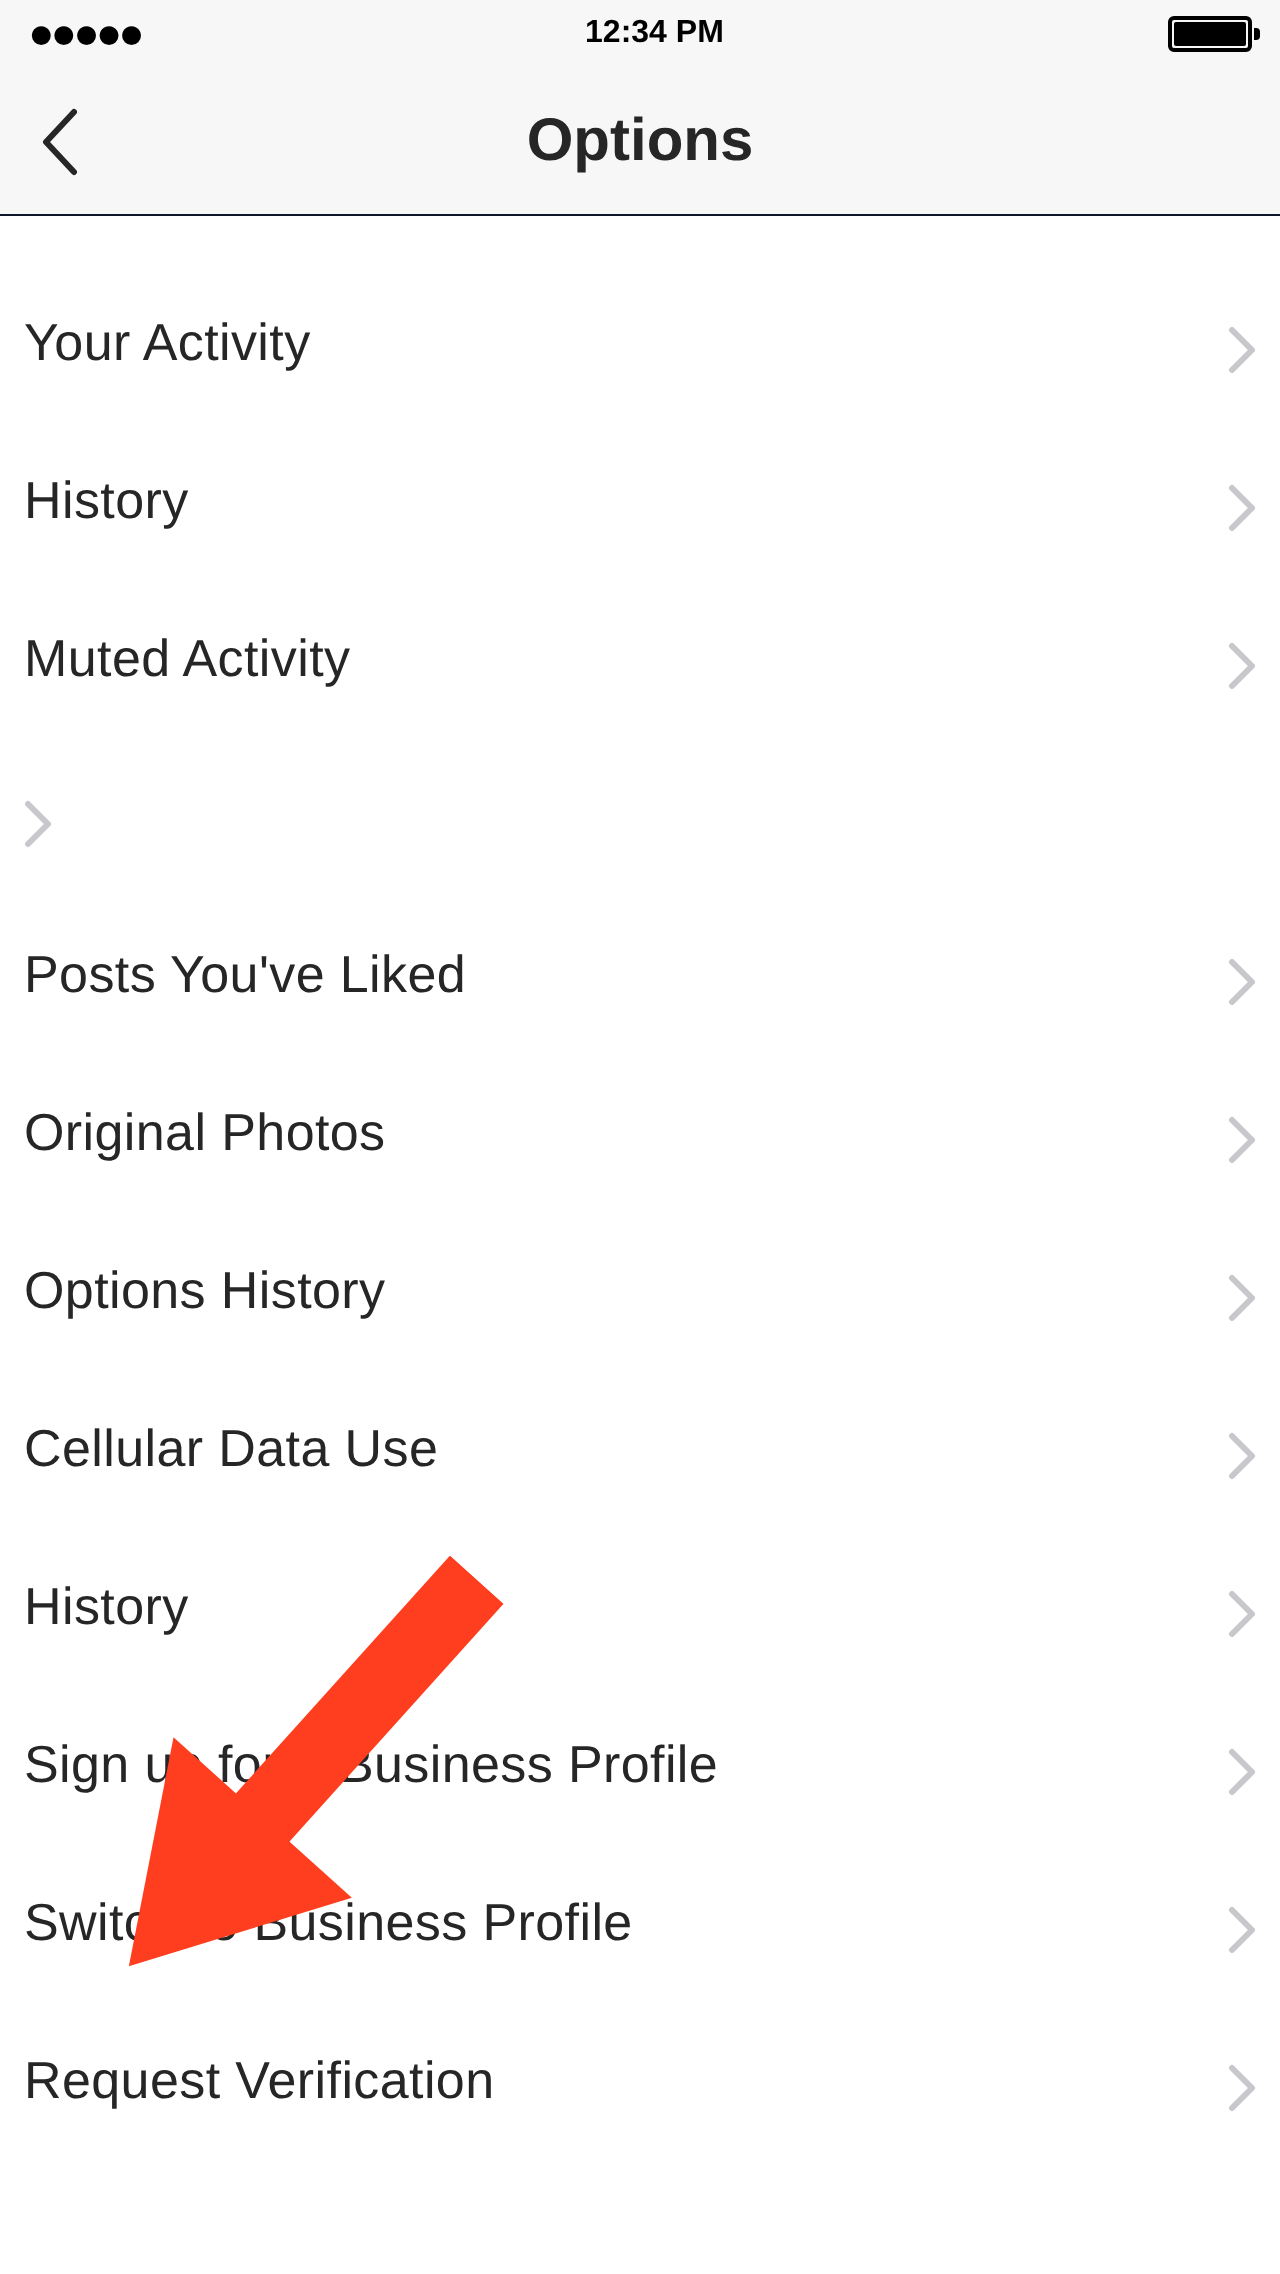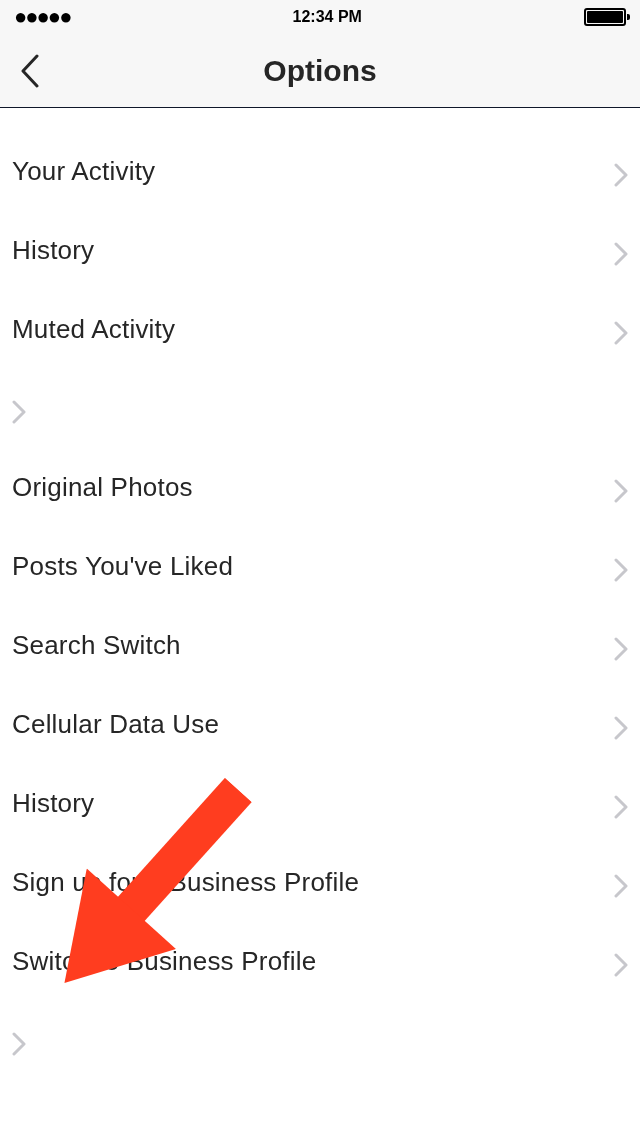--- a/index.html
+++ b/index.html
@@ -143,33 +143,33 @@
     <svg class="chevron" width="14" height="24" viewBox="0 0 14 24" fill="none">
         <polyline points="2,2 12,12 2,22" stroke-width="3" stroke-linecap="round" stroke-linejoin="round" fill="none"></polyline>
       </svg>
   </div>
   <div class="row">
     <svg class="chevron" width="14" height="24" viewBox="0 0 14 24" fill="none">
         <polyline points="2,2 12,12 2,22" stroke-width="3" stroke-linecap="round" stroke-linejoin="round" fill="none"></polyline>
       </svg>
   </div>
   <div class="row">
+    <span class="row-label">Posts You've Liked</span>
+    <svg class="chevron" width="14" height="24" viewBox="0 0 14 24" fill="none">
+        <polyline points="2,2 12,12 2,22" stroke-width="3" stroke-linecap="round" stroke-linejoin="round" fill="none"></polyline>
+      </svg>
+  </div>
+  <div class="row">
     <span class="row-label">Original Photos</span>
     <svg class="chevron" width="14" height="24" viewBox="0 0 14 24" fill="none">
         <polyline points="2,2 12,12 2,22" stroke-width="3" stroke-linecap="round" stroke-linejoin="round" fill="none"></polyline>
       </svg>
   </div>
   <div class="row">
-    <span class="row-label">Posts You've Liked</span>
-    <svg class="chevron" width="14" height="24" viewBox="0 0 14 24" fill="none">
-        <polyline points="2,2 12,12 2,22" stroke-width="3" stroke-linecap="round" stroke-linejoin="round" fill="none"></polyline>
-      </svg>
-  </div>
-  <div class="row">
-    <span class="row-label">Search Switch</span>
+    <span class="row-label">Options History</span>
     <svg class="chevron" width="14" height="24" viewBox="0 0 14 24" fill="none">
         <polyline points="2,2 12,12 2,22" stroke-width="3" stroke-linecap="round" stroke-linejoin="round" fill="none"></polyline>
       </svg>
   </div>
   <div class="row">
     <span class="row-label">Cellular Data Use</span>
     <svg class="chevron" width="14" height="24" viewBox="0 0 14 24" fill="none">
         <polyline points="2,2 12,12 2,22" stroke-width="3" stroke-linecap="round" stroke-linejoin="round" fill="none"></polyline>
       </svg>
   </div>
@@ -185,20 +185,21 @@
         <polyline points="2,2 12,12 2,22" stroke-width="3" stroke-linecap="round" stroke-linejoin="round" fill="none"></polyline>
       </svg>
   </div>
   <div class="row">
     <span class="row-label">Switch to Business Profile</span>
     <svg class="chevron" width="14" height="24" viewBox="0 0 14 24" fill="none">
         <polyline points="2,2 12,12 2,22" stroke-width="3" stroke-linecap="round" stroke-linejoin="round" fill="none"></polyline>
       </svg>
   </div>
   <div class="row">
+    <span class="row-label">Request Verification</span>
     <svg class="chevron" width="14" height="24" viewBox="0 0 14 24" fill="none">
         <polyline points="2,2 12,12 2,22" stroke-width="3" stroke-linecap="round" stroke-linejoin="round" fill="none"></polyline>
       </svg>
   </div>
 </div>
 
 <svg class="annotation-arrow" width="260" height="120" viewBox="0 0 260 120">
   <g fill="#ff3d1f">
     <rect x="0" y="42" width="170" height="36"></rect>
     <polygon points="160,0 260,60 160,120"></polygon>

